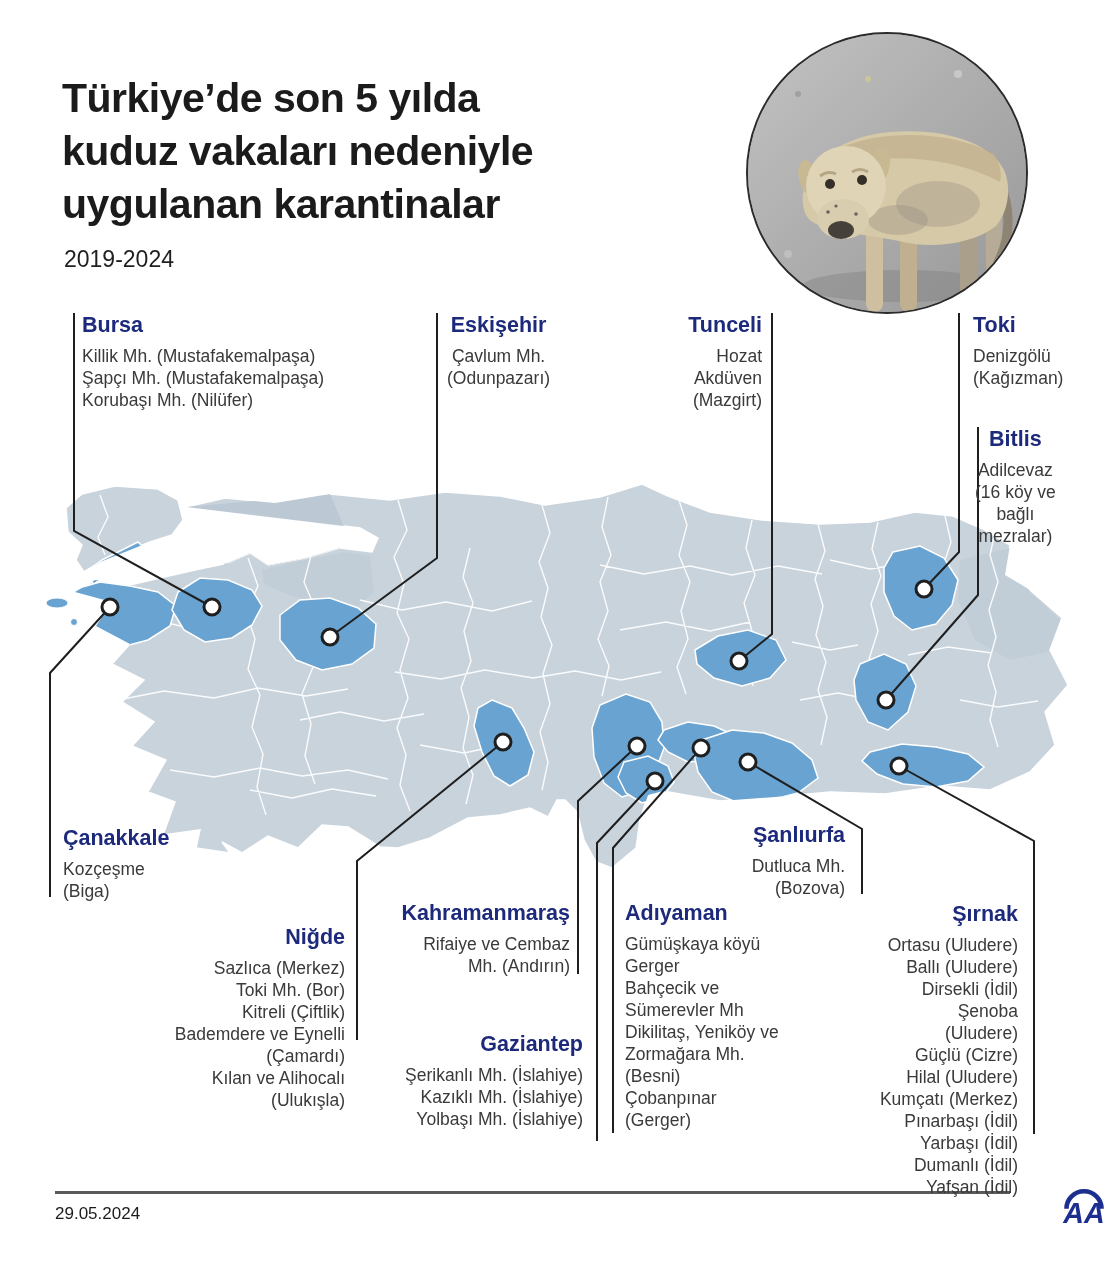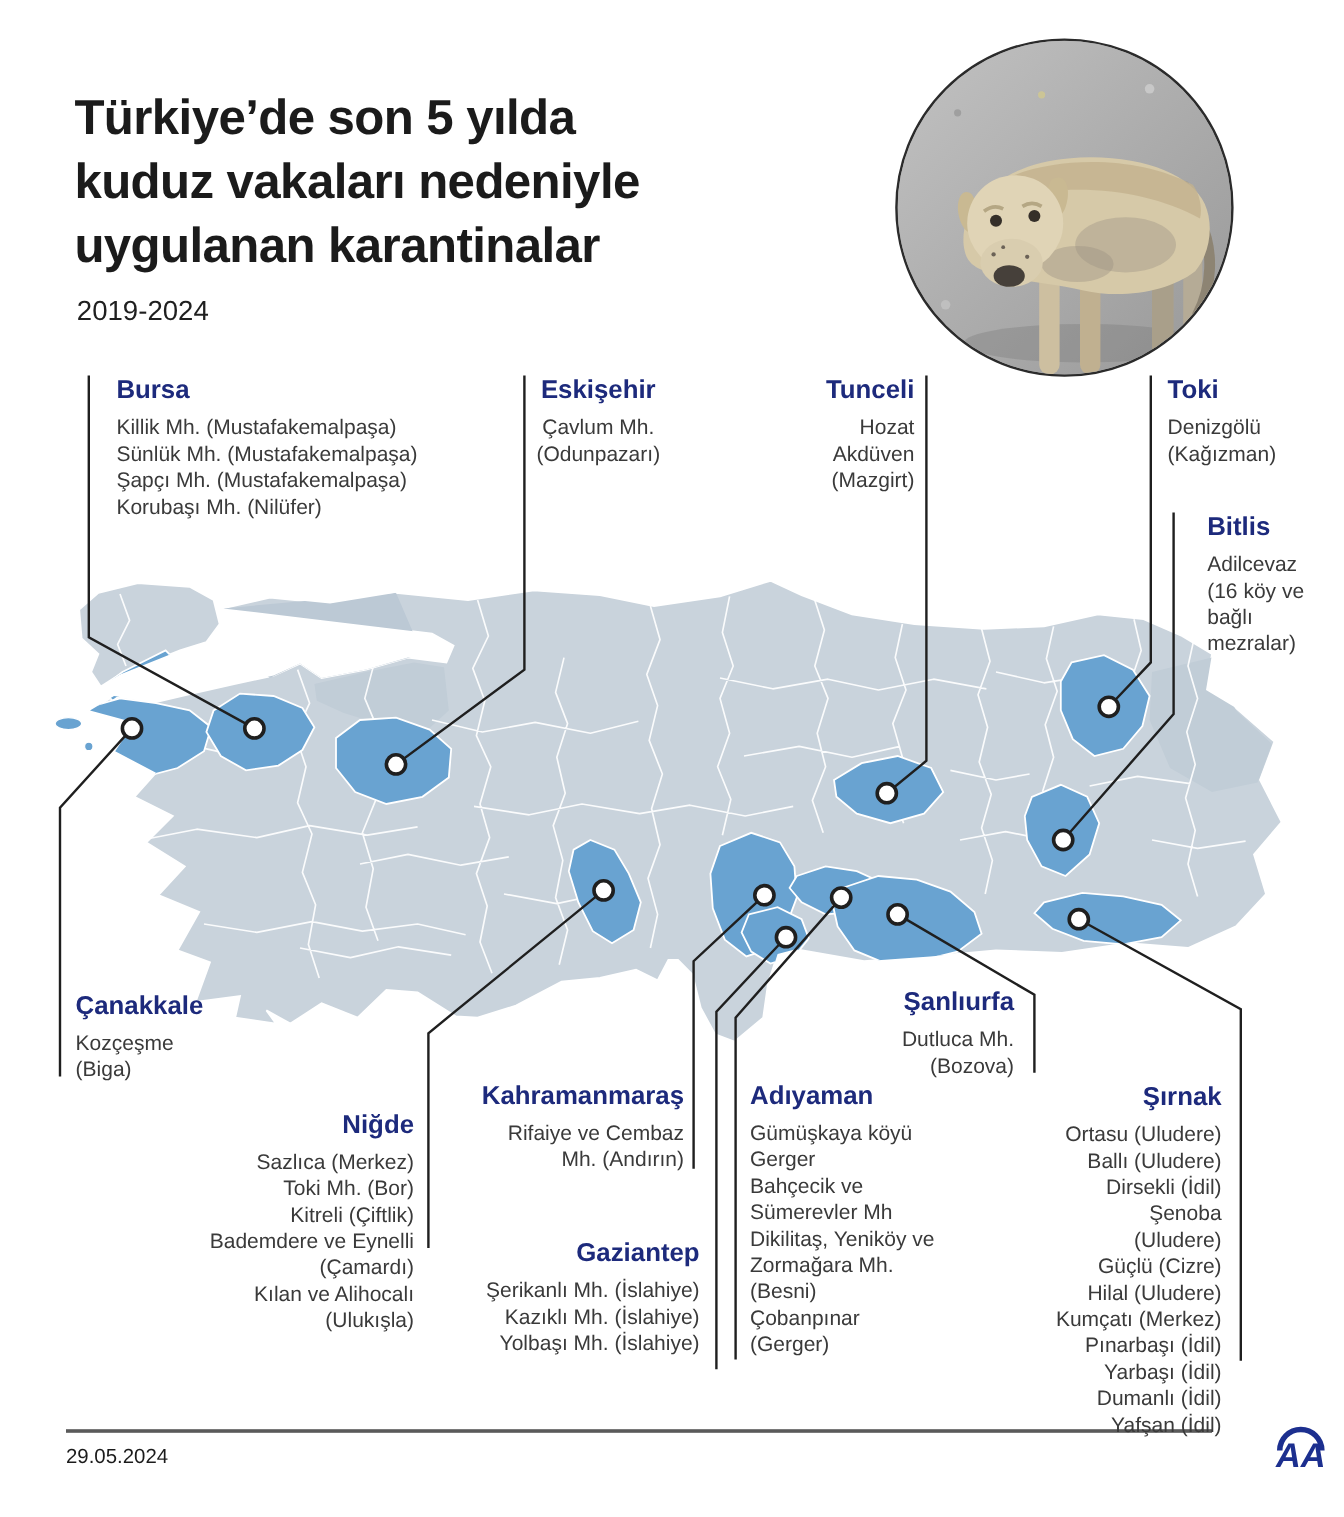--- a/index.html
+++ b/index.html
@@ -166,24 +166,23 @@
     <circle cx="701" cy="748" r="8"></circle>
     <circle cx="655" cy="781" r="8"></circle>
     <circle cx="748" cy="762" r="8"></circle>
     <circle cx="739" cy="661" r="8"></circle>
     <circle cx="924" cy="589" r="8"></circle>
     <circle cx="886" cy="700" r="8"></circle>
     <circle cx="899" cy="766" r="8"></circle>
   </g>
 </svg>
 
-<div class="label-block" style="left:97px;top:313px;">
+<div class="label-block" style="left:82px;top:313px;">
   <div class="pname">Bursa</div>
   <div class="pitem">Killik Mh. (Mustafakemalpaşa)</div>
-  <div class="pitem">Sünlük Mh. (Mustafakemalpaşa)</div>
   <div class="pitem">Şapçı Mh. (Mustafakemalpaşa)</div>
   <div class="pitem">Korubaşı Mh. (Nilüfer)</div>
 </div>
 
 <div class="label-block" style="left:447px;top:313px;text-align:center;">
   <div class="pname">Eskişehir</div>
   <div class="pitem">Çavlum Mh.</div>
   <div class="pitem">(Odunpazarı)</div>
 </div>
 
@@ -193,21 +192,21 @@
   <div class="pitem">Akdüven</div>
   <div class="pitem">(Mazgirt)</div>
 </div>
 
 <div class="label-block" style="left:973px;top:313px;">
   <div class="pname">Toki</div>
   <div class="pitem">Denizgölü</div>
   <div class="pitem">(Kağızman)</div>
 </div>
 
-<div class="label-block" style="left:1006px;top:427px;">
+<div class="label-block" style="left:975px;top:427px;text-align:center;">
   <div class="pname">Bitlis</div>
   <div class="pitem">Adilcevaz</div>
   <div class="pitem">(16 köy ve</div>
   <div class="pitem">bağlı</div>
   <div class="pitem">mezralar)</div>
 </div>
 
 <div class="label-block" style="left:63px;top:826px;">
   <div class="pname">Çanakkale</div>
   <div class="pitem">Kozçeşme</div>

